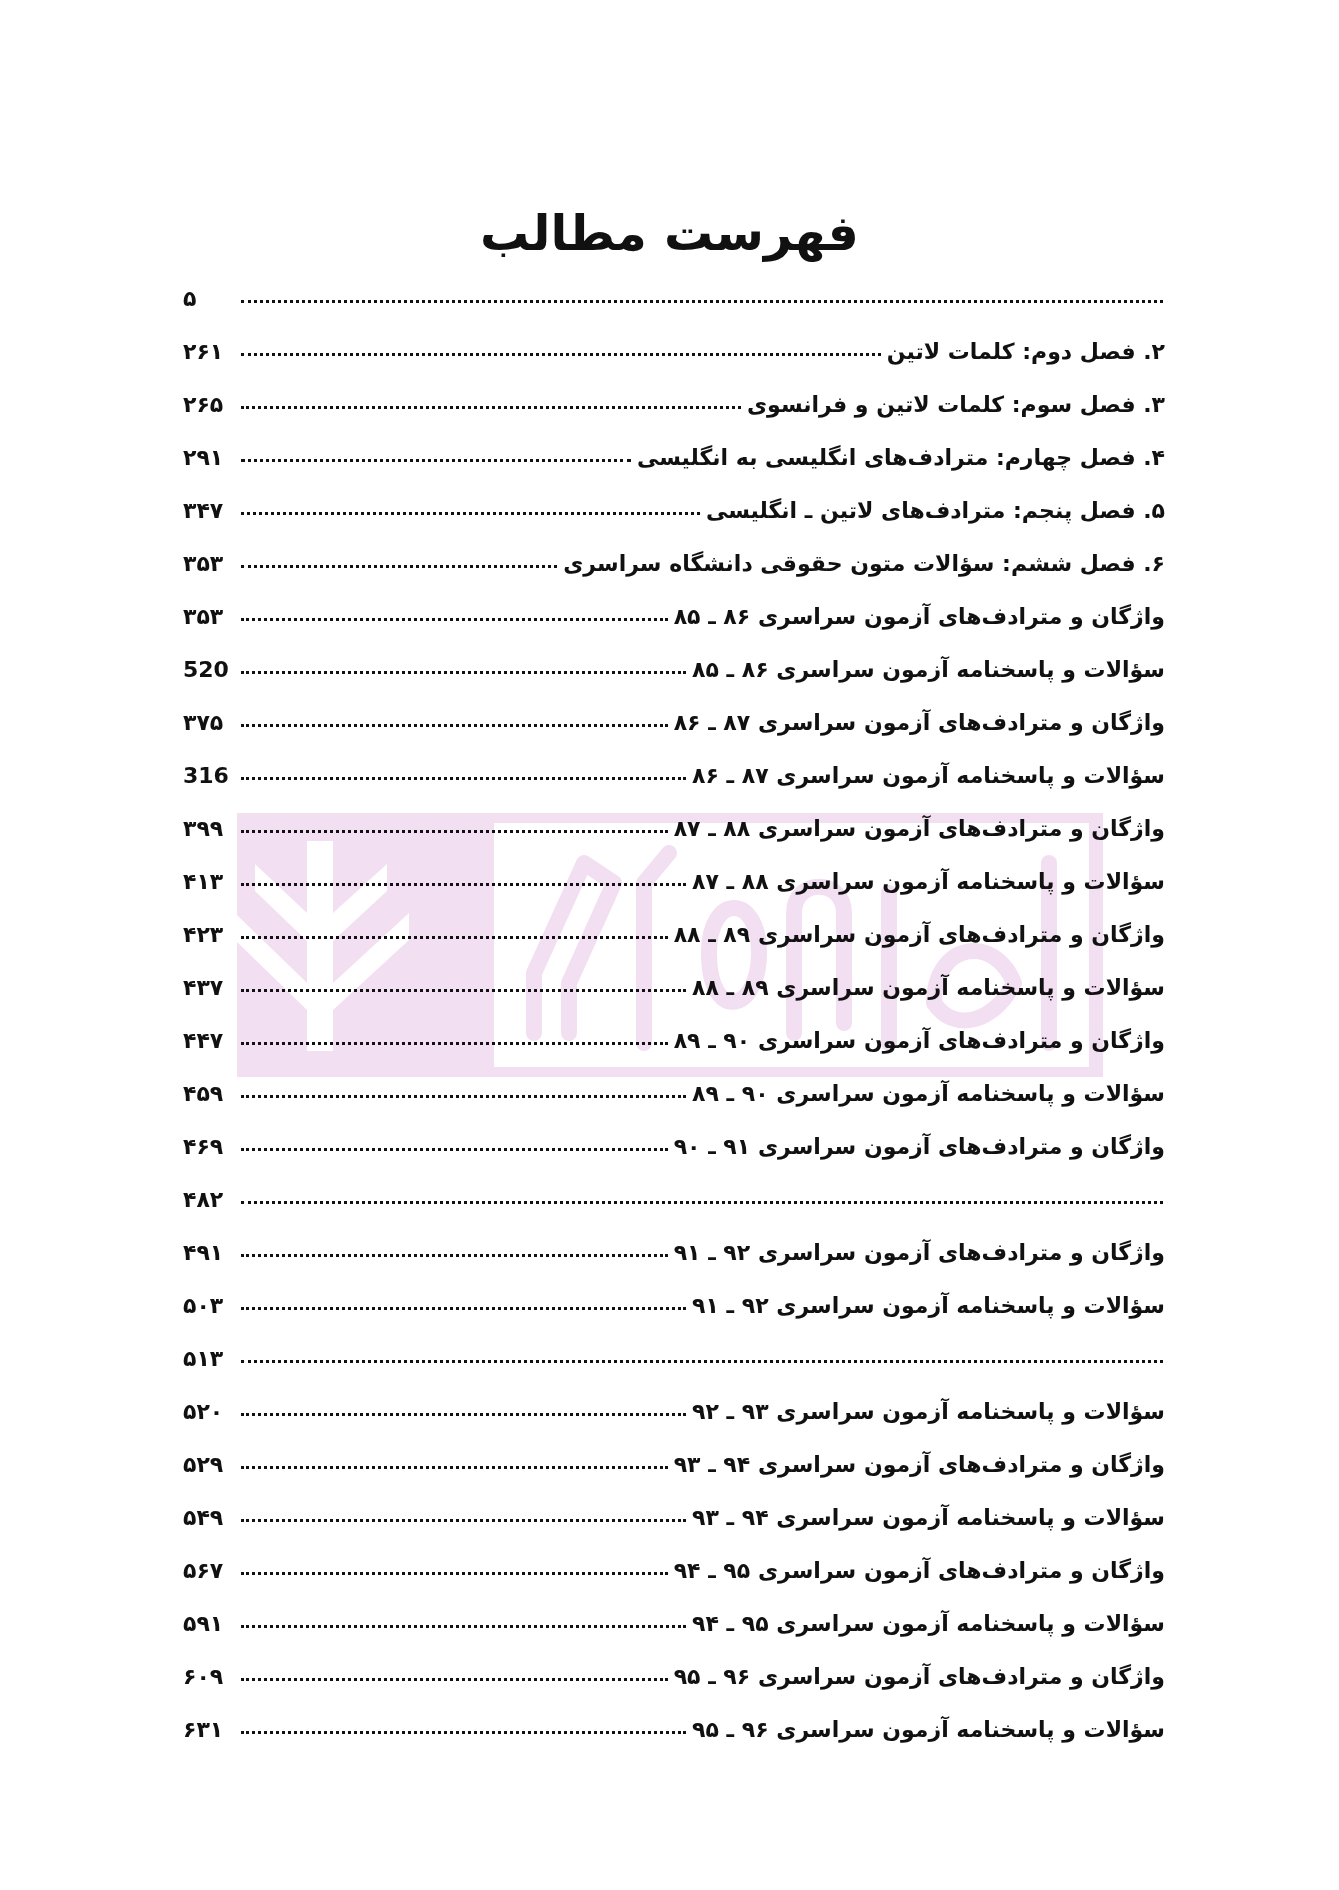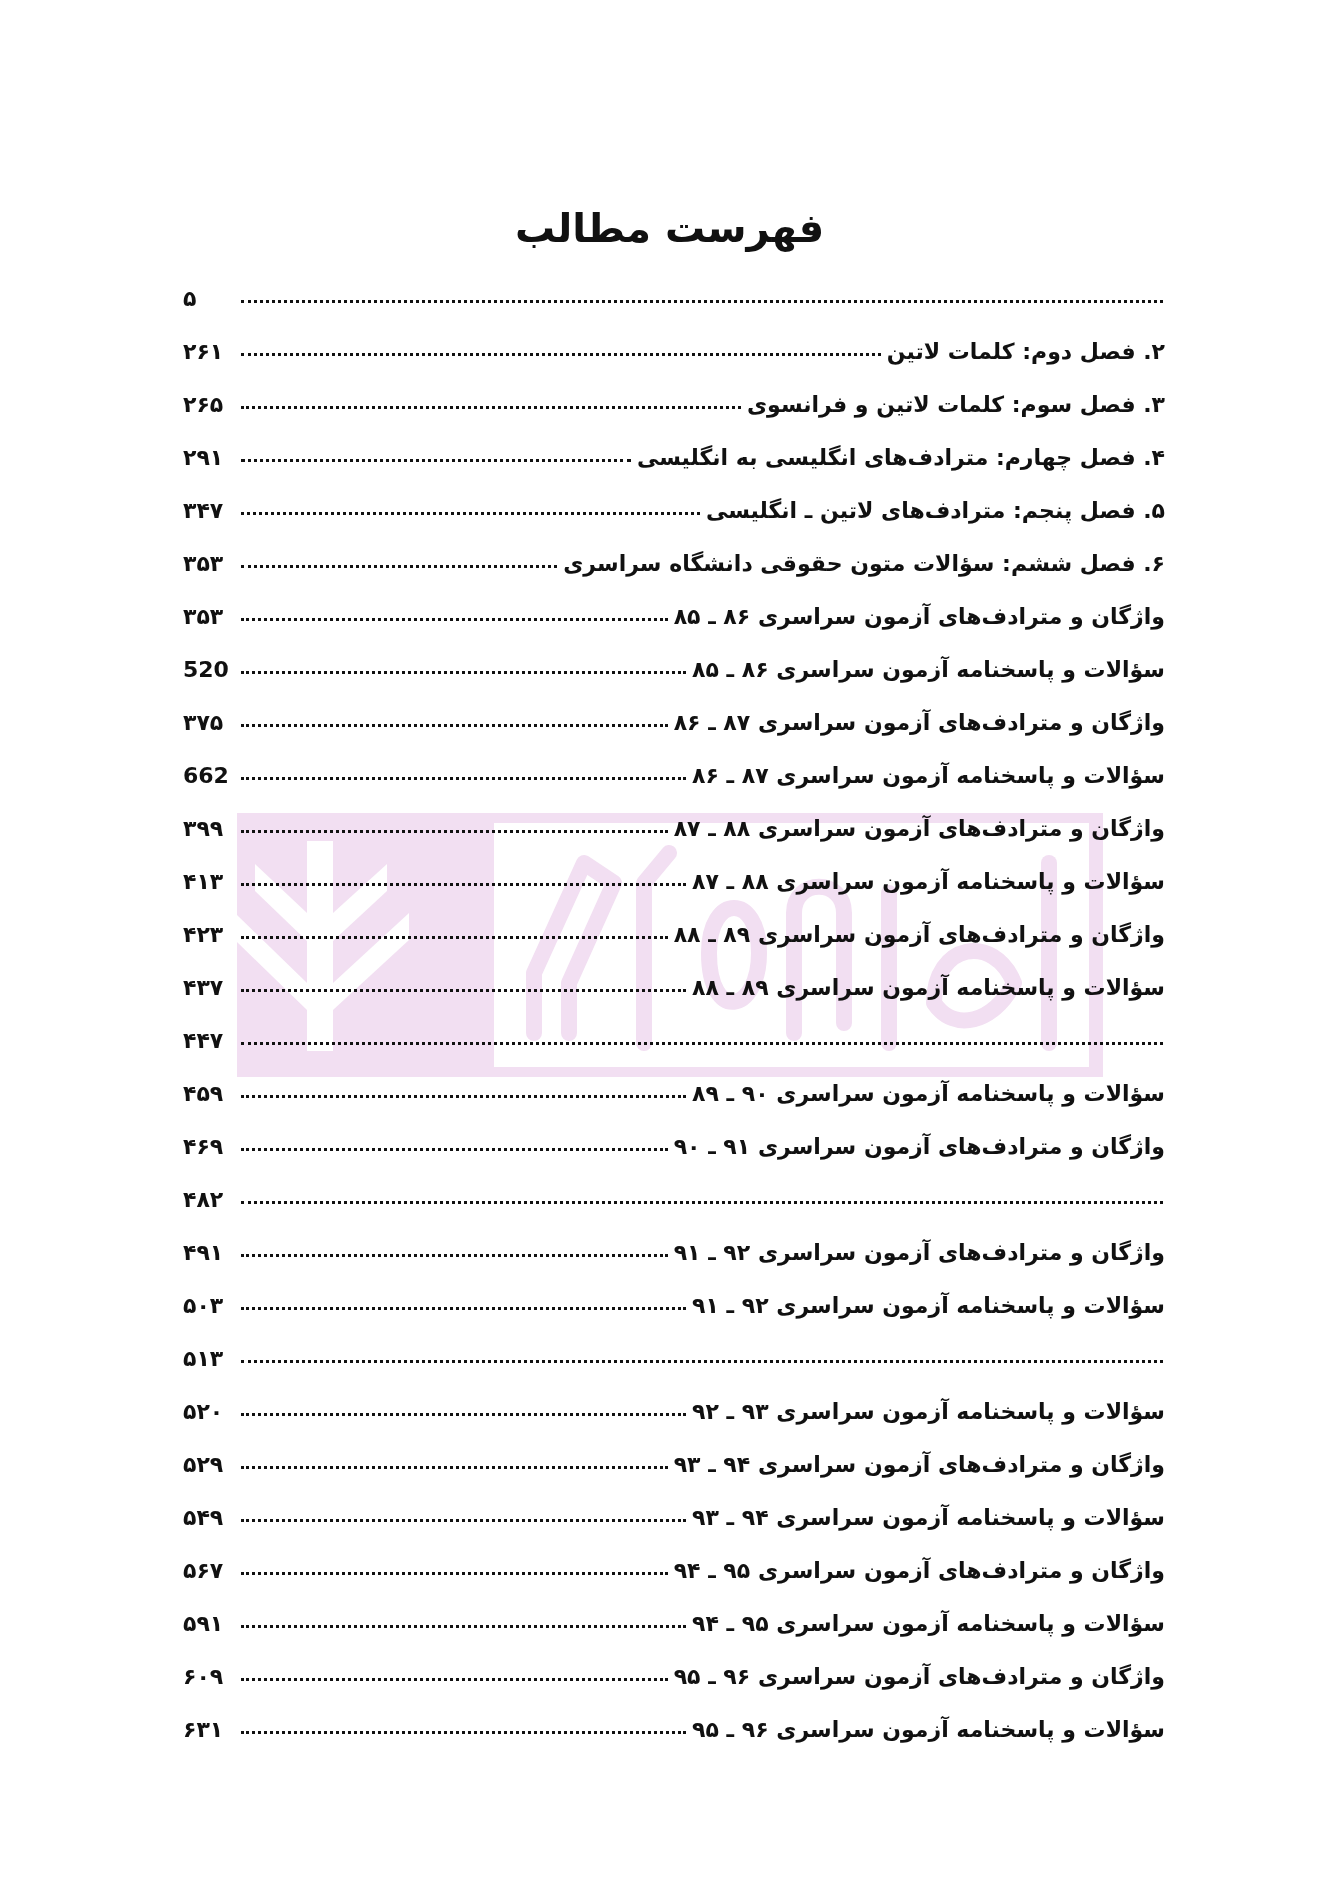--- a/index.html
+++ b/index.html
@@ -48,21 +48,21 @@
       left: 0; top: 0;
       width: 595px; height: 244px;
     }
     
     .title {
       position: absolute;
       left: 0;
       top: 205px;
       width: 1339px;
       text-align: center;
-      font-size: 40px;
+      font-size: 49px;
       font-weight: bold;
       direction: rtl;
       z-index: 2;
       letter-spacing: 0;
     }
     
     .toc {
       position: absolute;
       left: 183px;
       top: 278px;
@@ -175,21 +175,21 @@
         <span class="toc-page">520</span>
       </div>
       <div class="toc-row">
         <span class="toc-label">واژگان و مترادف‌های آزمون سراسری ۸۷ ـ ۸۶</span>
         <span class="toc-dots"></span>
         <span class="toc-page">۳۷۵</span>
       </div>
       <div class="toc-row">
         <span class="toc-label">سؤالات و پاسخنامه آزمون سراسری ۸۷ ـ ۸۶</span>
         <span class="toc-dots"></span>
-        <span class="toc-page">662</span>
+        <span class="toc-page">316</span>
       </div>
       <div class="toc-row">
         <span class="toc-label">واژگان و مترادف‌های آزمون سراسری ۸۸ ـ ۸۷</span>
         <span class="toc-dots"></span>
         <span class="toc-page">۳۹۹</span>
       </div>
       <div class="toc-row">
         <span class="toc-label">سؤالات و پاسخنامه آزمون سراسری ۸۸ ـ ۸۷</span>
         <span class="toc-dots"></span>
         <span class="toc-page">۴۱۳</span>
@@ -198,20 +198,21 @@
         <span class="toc-label">واژگان و مترادف‌های آزمون سراسری ۸۹ ـ ۸۸</span>
         <span class="toc-dots"></span>
         <span class="toc-page">۴۲۳</span>
       </div>
       <div class="toc-row">
         <span class="toc-label">سؤالات و پاسخنامه آزمون سراسری ۸۹ ـ ۸۸</span>
         <span class="toc-dots"></span>
         <span class="toc-page">۴۳۷</span>
       </div>
       <div class="toc-row">
+        <span class="toc-label">واژگان و مترادف‌های آزمون سراسری ۹۰ ـ ۸۹</span>
         <span class="toc-dots"></span>
         <span class="toc-page">۴۴۷</span>
       </div>
       <div class="toc-row">
         <span class="toc-label">سؤالات و پاسخنامه آزمون سراسری ۹۰ ـ ۸۹</span>
         <span class="toc-dots"></span>
         <span class="toc-page">۴۵۹</span>
       </div>
       <div class="toc-row">
         <span class="toc-label">واژگان و مترادف‌های آزمون سراسری ۹۱ ـ ۹۰</span>

